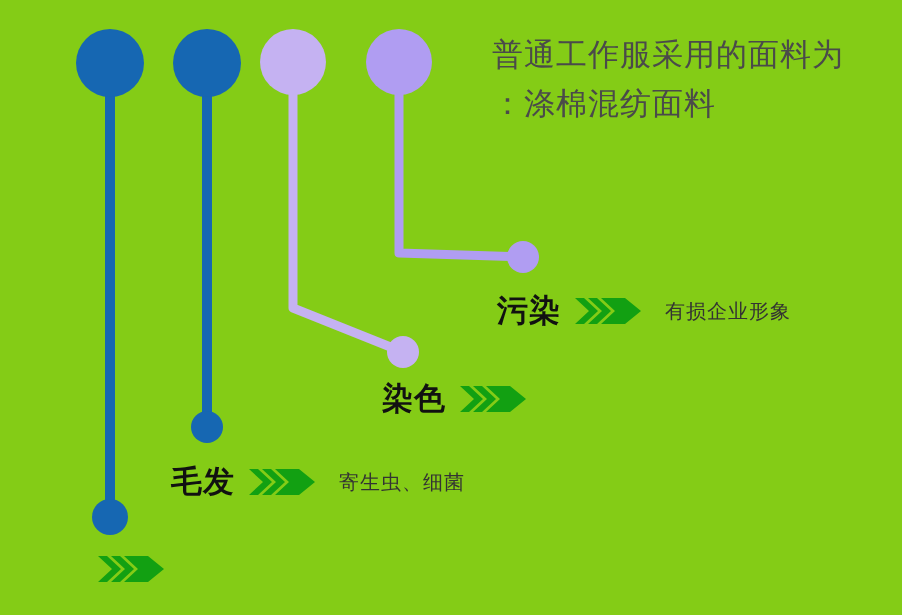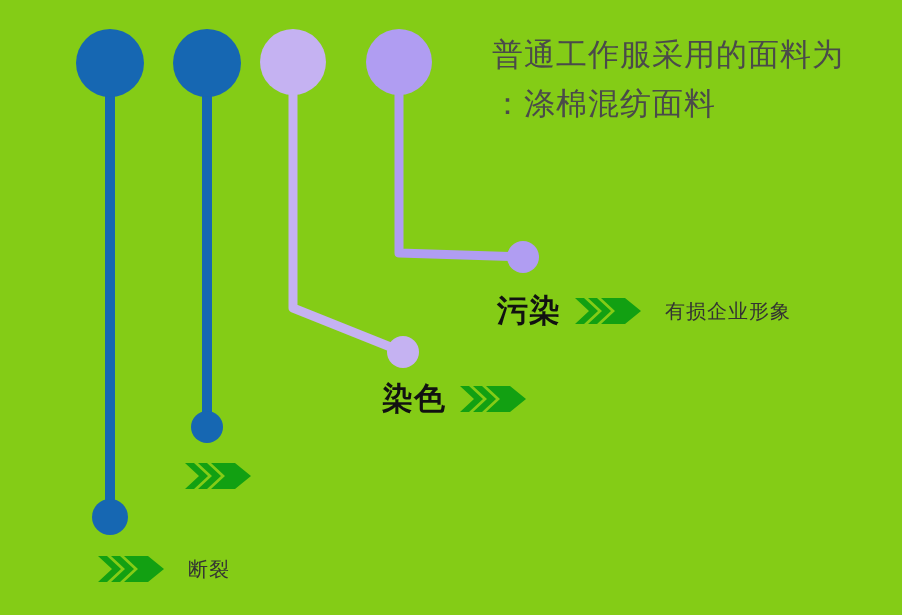--- a/index.html
+++ b/index.html
@@ -109,29 +109,30 @@
   <div class="row row-dyeing">
     <span class="cause">染色</span>
     <svg class="arrow" width="70" height="30" viewBox="0 0 70 30">
       <polygon points="2,2 11,2 25,15 11,28 2,28 16,15" fill="#12A012"></polygon>
       <polygon points="15,2 24,2 38,15 24,28 15,28 29,15" fill="#12A012"></polygon>
       <polygon points="28,2 52,2 68,15 52,28 28,28 42,15" fill="#12A012"></polygon>
     </svg>
   </div>
 
   <div class="row row-hair">
+    <span class="cause">毛发</span>
     <svg class="arrow" width="70" height="30" viewBox="0 0 70 30">
       <polygon points="2,2 11,2 25,15 11,28 2,28 16,15" fill="#12A012"></polygon>
       <polygon points="15,2 24,2 38,15 24,28 15,28 29,15" fill="#12A012"></polygon>
       <polygon points="28,2 52,2 68,15 52,28 28,28 42,15" fill="#12A012"></polygon>
     </svg>
+    <span class="effect">寄生虫、细菌</span>
   </div>
 
   <div class="row row-friction">
     <svg class="arrow" width="70" height="30" viewBox="0 0 70 30">
       <polygon points="2,2 11,2 25,15 11,28 2,28 16,15" fill="#12A012"></polygon>
       <polygon points="15,2 24,2 38,15 24,28 15,28 29,15" fill="#12A012"></polygon>
       <polygon points="28,2 52,2 68,15 52,28 28,28 42,15" fill="#12A012"></polygon>
     </svg>
-    <span class="effect">断裂</span>
   </div>
 
 </div>
 
 </body></html>

